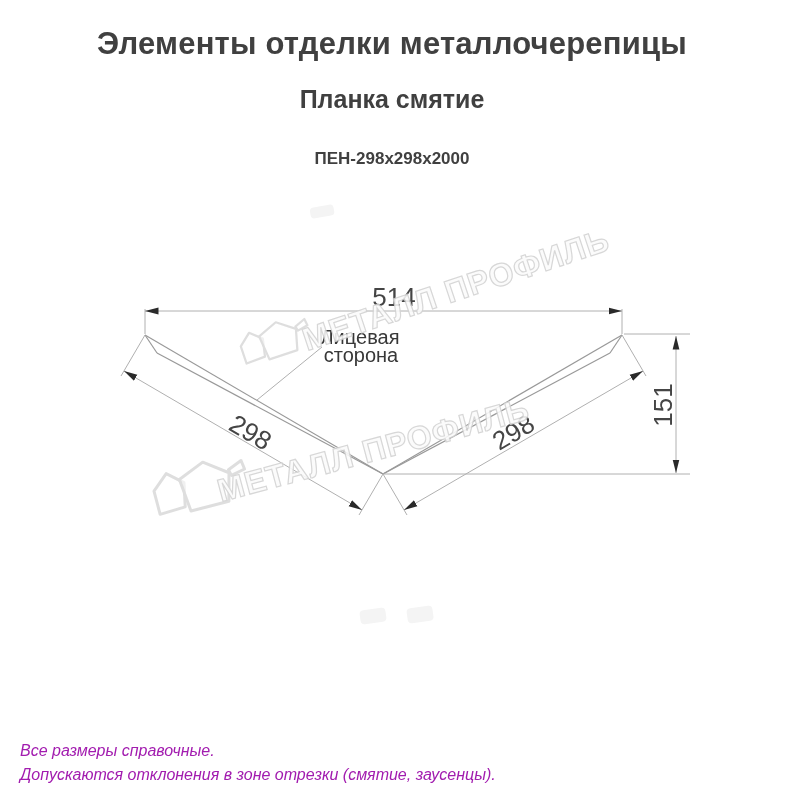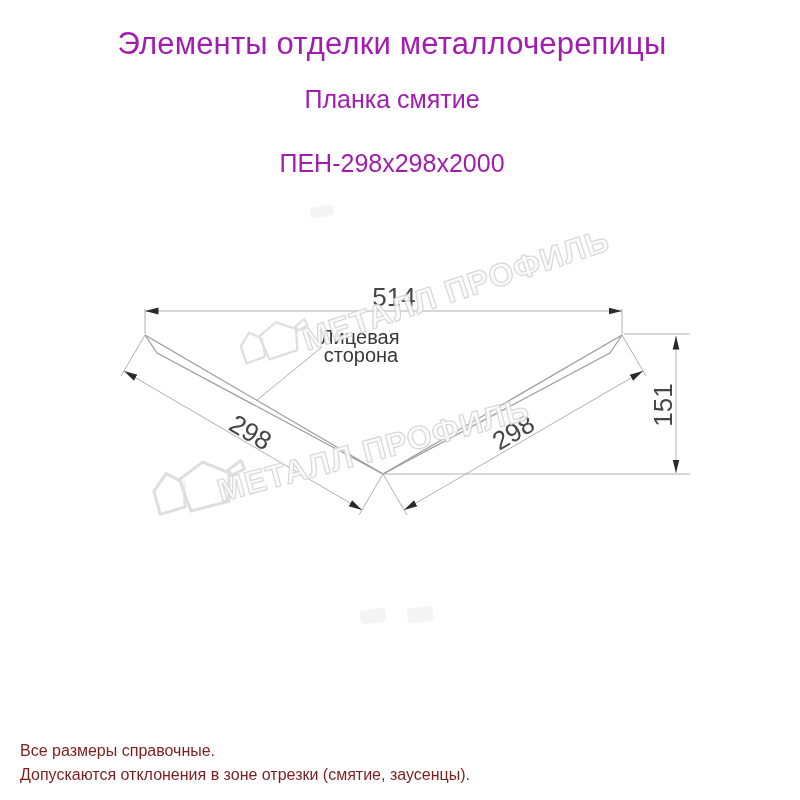--- a/index.html
+++ b/index.html
@@ -1,25 +1,25 @@
 <!DOCTYPE html>
 <html><head>
 <meta charset="utf-8">
 <style>
   html,body{margin:0;padding:0;}
   body{
     width:800px;height:800px;position:relative;overflow:hidden;
     background:#ffffff;
     font-family:"Liberation Sans","DejaVu Sans",sans-serif;
   }
-  .hdr{position:absolute;left:0;right:16px;text-align:center;color:#a21caf;}
+  .hdr{position:absolute;left:0;right:16px;text-align:center;color:#404040;font-weight:bold;}
   #title{top:26px;font-size:31px;letter-spacing:.2px;}
   #subtitle{top:82px;font-size:25px;line-height:34px;}
-  #model{top:149px;font-size:25px;}
-  .notes{position:absolute;left:20px;color:#7f1d1d;font-size:16px;line-height:22px;}
+  #model{top:149px;font-size:17px;}
+  .notes{position:absolute;left:20px;color:#a21caf;font-size:16px;line-height:22px;font-style:italic;}
   #note1{top:740px;}
   #note2{top:764px;}
   #diagram{position:absolute;left:0;top:0;}
   .dimtxt{font-size:26px;fill:#454545;}
   .lbltxt{font-size:20px;fill:#383838;}
   .wmtxt{font-size:32px;font-weight:bold;letter-spacing:1px;
          fill:#fbfbfb;stroke:#d2d2d2;stroke-width:1.2px;}
 </style>
 </head>
 <body>

